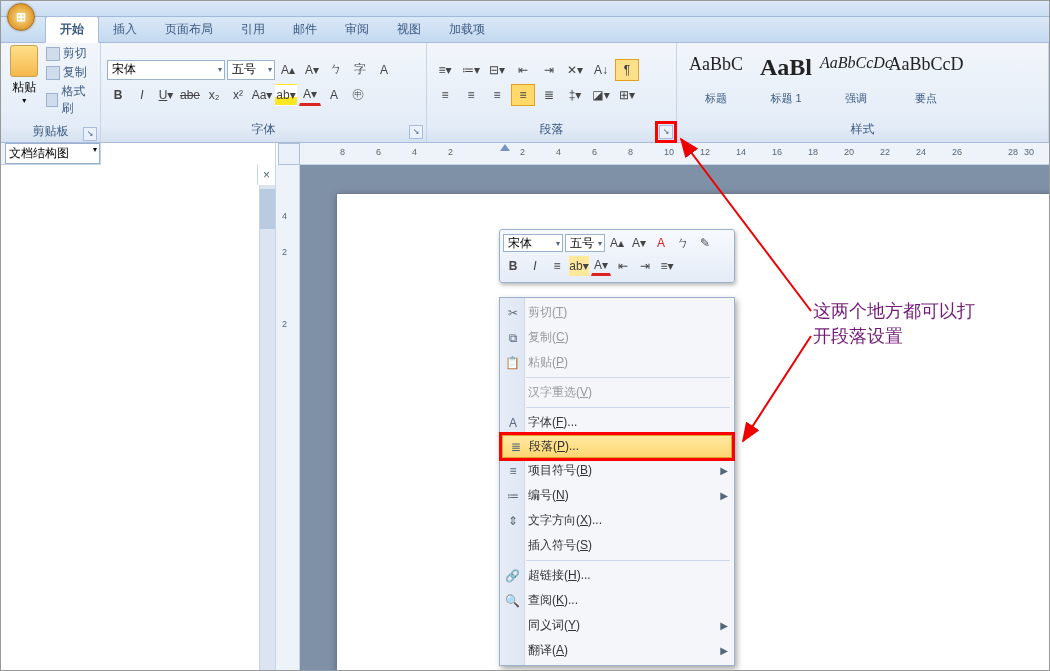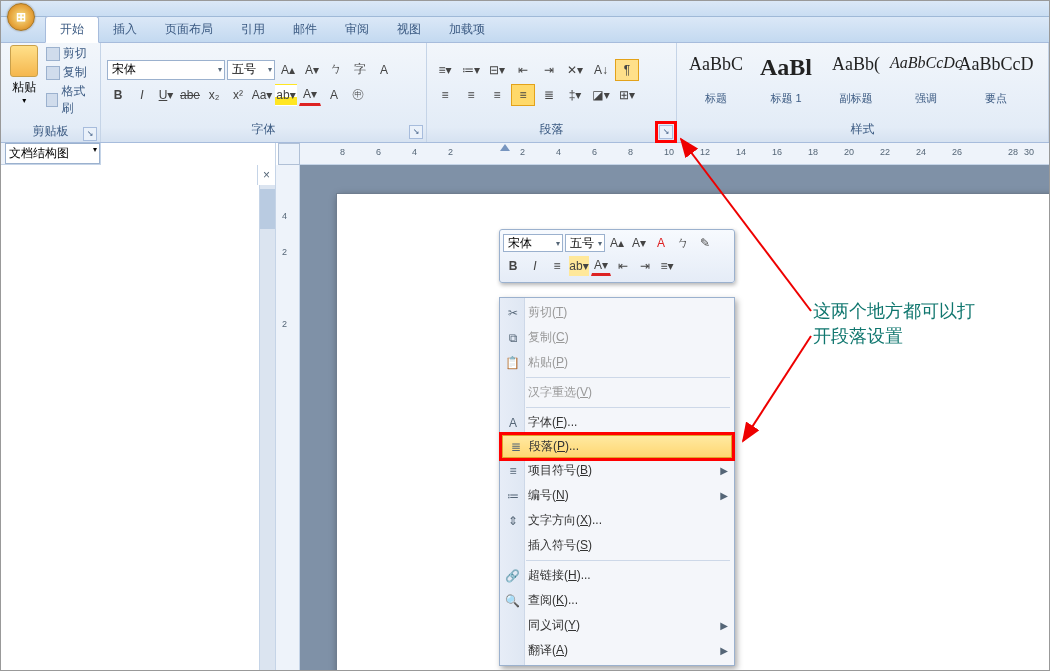--- a/index.html
+++ b/index.html
@@ -40,20 +40,21 @@
     color:#3b5a82;
     cursor:pointer;
   }
   .tab.active {
     background:#fff;
     border:1px solid #a7bcdc;
     border-bottom:1px solid #fff;
     border-radius:3px 3px 0 0;
     color:#3b5a82;
     margin-bottom:-1px;
+    font-weight:bold;
   }
   .ribbon {
     height: 100px;
     background: linear-gradient(#f2f6fb,#e3ecf7 85%,#d6e2f1);
     border-bottom:1px solid #a7bcdc;
     display:flex;
   }
   .group {
     border-right:1px solid #c5d4e7;
     display:flex; flex-direction:column;
@@ -245,21 +246,21 @@
   }
   .ctx { z-index:30; }
   .ctx::before {
     content:""; position:absolute; left:0; top:0; bottom:0; width:24px;
     background:linear-gradient(to right,#e7edf7,#dfe7f3);
     border-right:1px solid #cdd8e8;
   }
   
   .anno {
     position:absolute;
-    color:#0f766e; font-size:18px;
+    color:#701a75; font-size:18px;
     z-index:50;
     line-height:1.4;
     font-family:Liberation Serif, serif;
   }
   svg.arrows { position:absolute; left:0; top:0; z-index:49; pointer-events:none;}
   .underline-a { text-decoration:underline;}
   .close-x {
     width:18px; text-align:center; border-left:1px solid #c5d4e7;
     font-size:12px; color:#567; line-height:20px;
   }
@@ -391,24 +392,20 @@
 
   <div class="group" style="flex:1">
     <div class="styles-body" id="styles-body">
         <div class="style-item">
           <div class="style-prev ">AaBbC</div>
           <div class="style-name">标题</div>
         </div>
         <div class="style-item">
           <div class="style-prev big">AaBl</div>
           <div class="style-name">标题 1</div>
-        </div>
-        <div class="style-item">
-          <div class="style-prev ">AaBb(</div>
-          <div class="style-name">副标题</div>
         </div>
         <div class="style-item">
           <div class="style-prev it">AaBbCcDc</div>
           <div class="style-name">强调</div>
         </div>
         <div class="style-item">
           <div class="style-prev ">AaBbCcD</div>
           <div class="style-name">要点</div>
         </div>
       </div>

